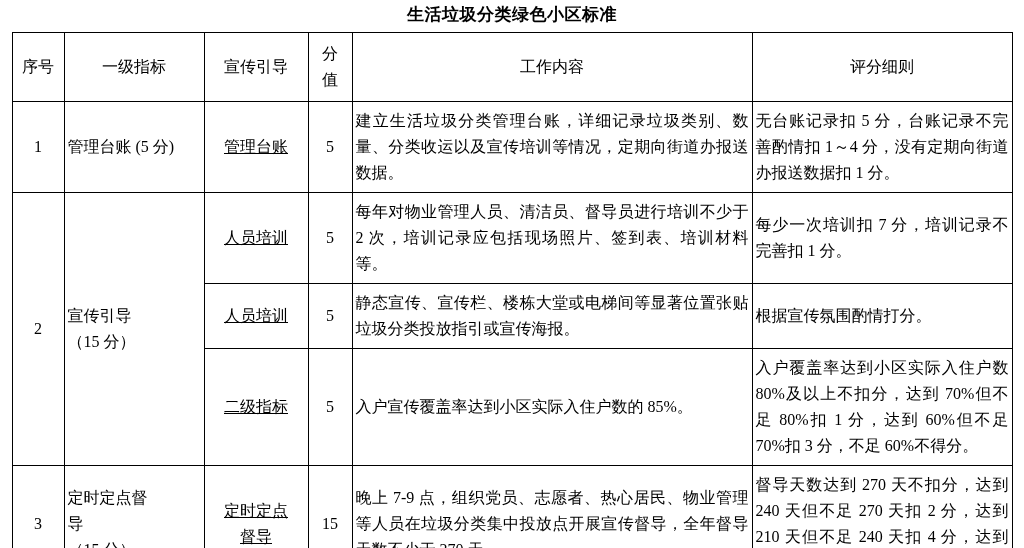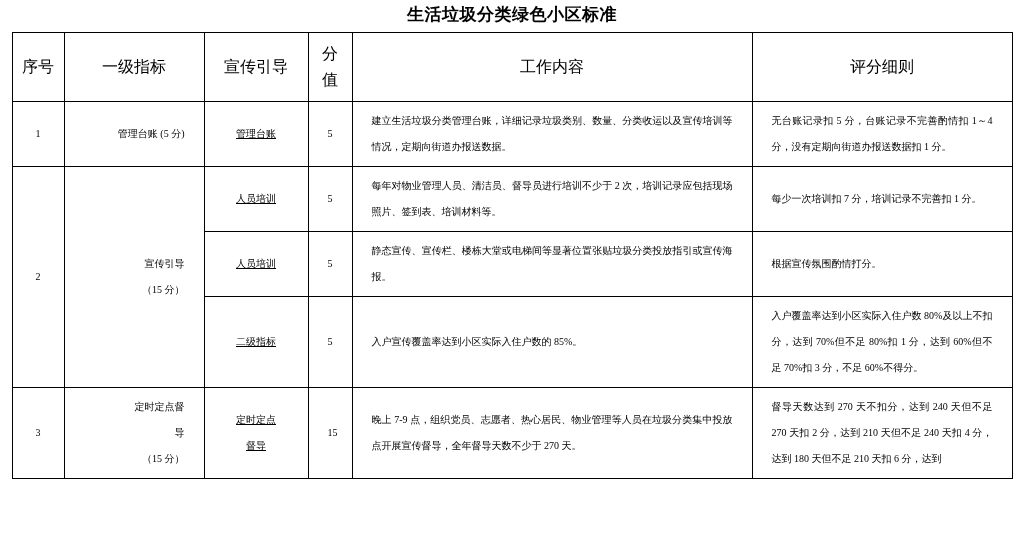--- a/index.html
+++ b/index.html
@@ -31,44 +31,44 @@
   }
   table.std-table {
     border-collapse: collapse;
     width: 1000px;
     margin: 0 auto;
     table-layout: fixed;
   }
   table.std-table th,
   table.std-table td {
     border: 1px solid #000000;
-    padding: 6px 19px;
+    padding: 6px 3px;
     vertical-align: middle;
-    font-size: 10px;
+    font-size: 16px;
     line-height: 26px;
     font-weight: normal;
   }
   table.std-table th {
     text-align: center;
     font-size: 16px;
     padding: 8px 4px;
   }
   
   col.c-no      { width: 52px; }
   col.c-l1      { width: 140px; }
   col.c-l2      { width: 104px; }
   col.c-score   { width: 44px; }
   col.c-content { width: 400px; }
   col.c-rule    { width: 260px; }
 
   td.center {
     text-align: center;
   }
   td.c-indicator1 {
-    text-align: right;
+    text-align: left;
   }
   td.c-indicator2 {
     text-align: center;
     text-decoration: underline;
   }
   td.c-body {
     text-align: justify;
     text-justify: inter-ideograph;
   }
   .hdr-two-line {

